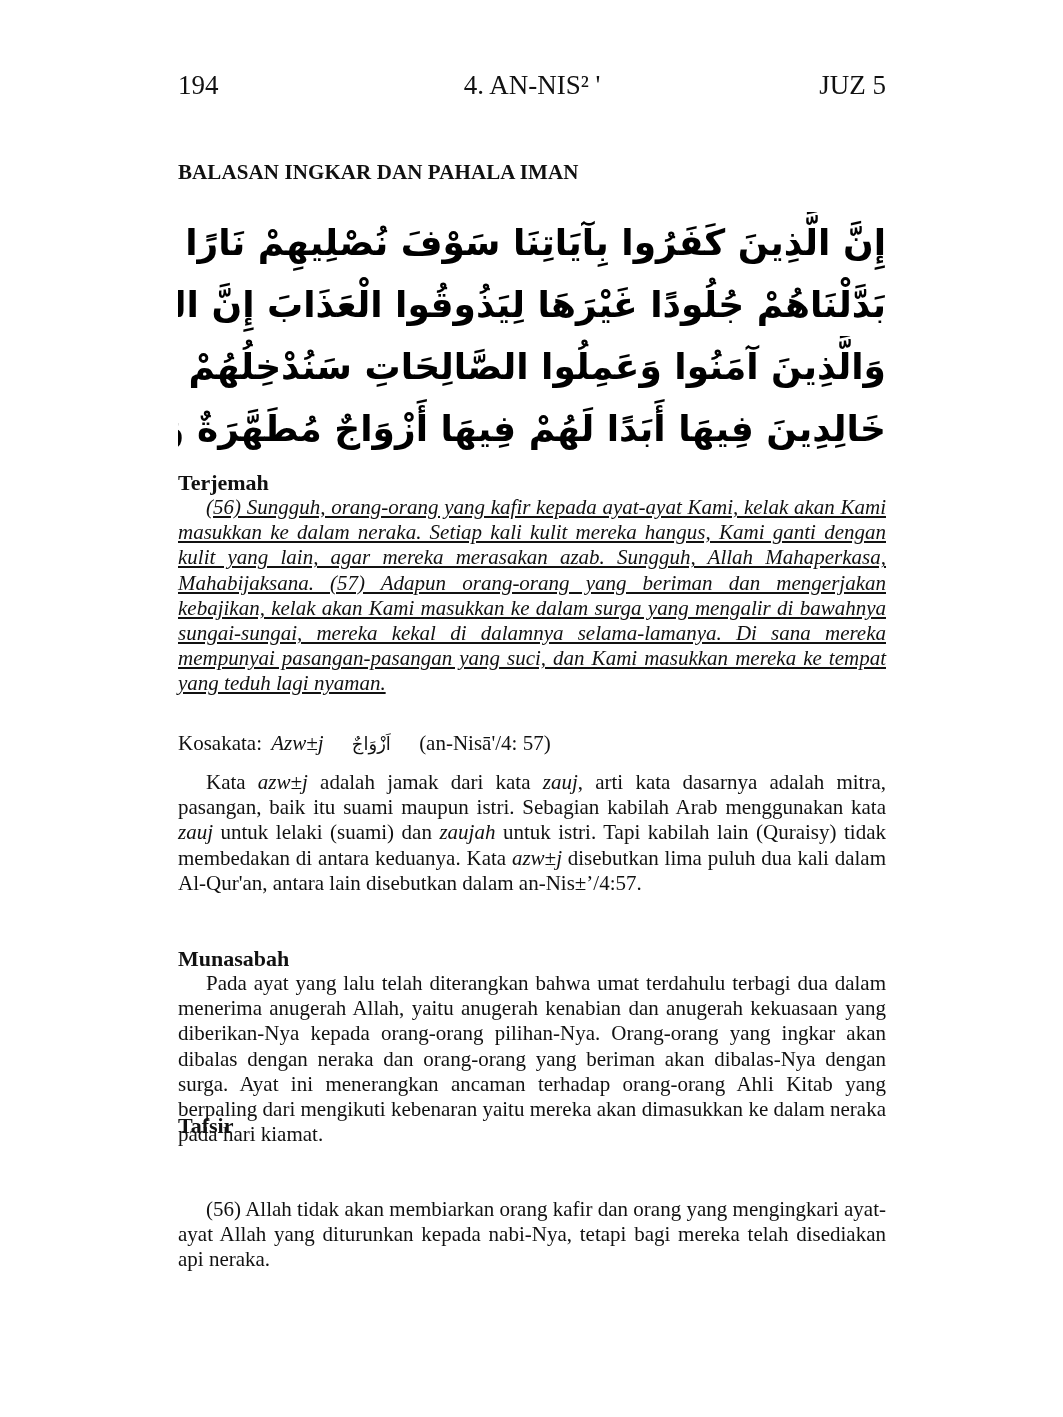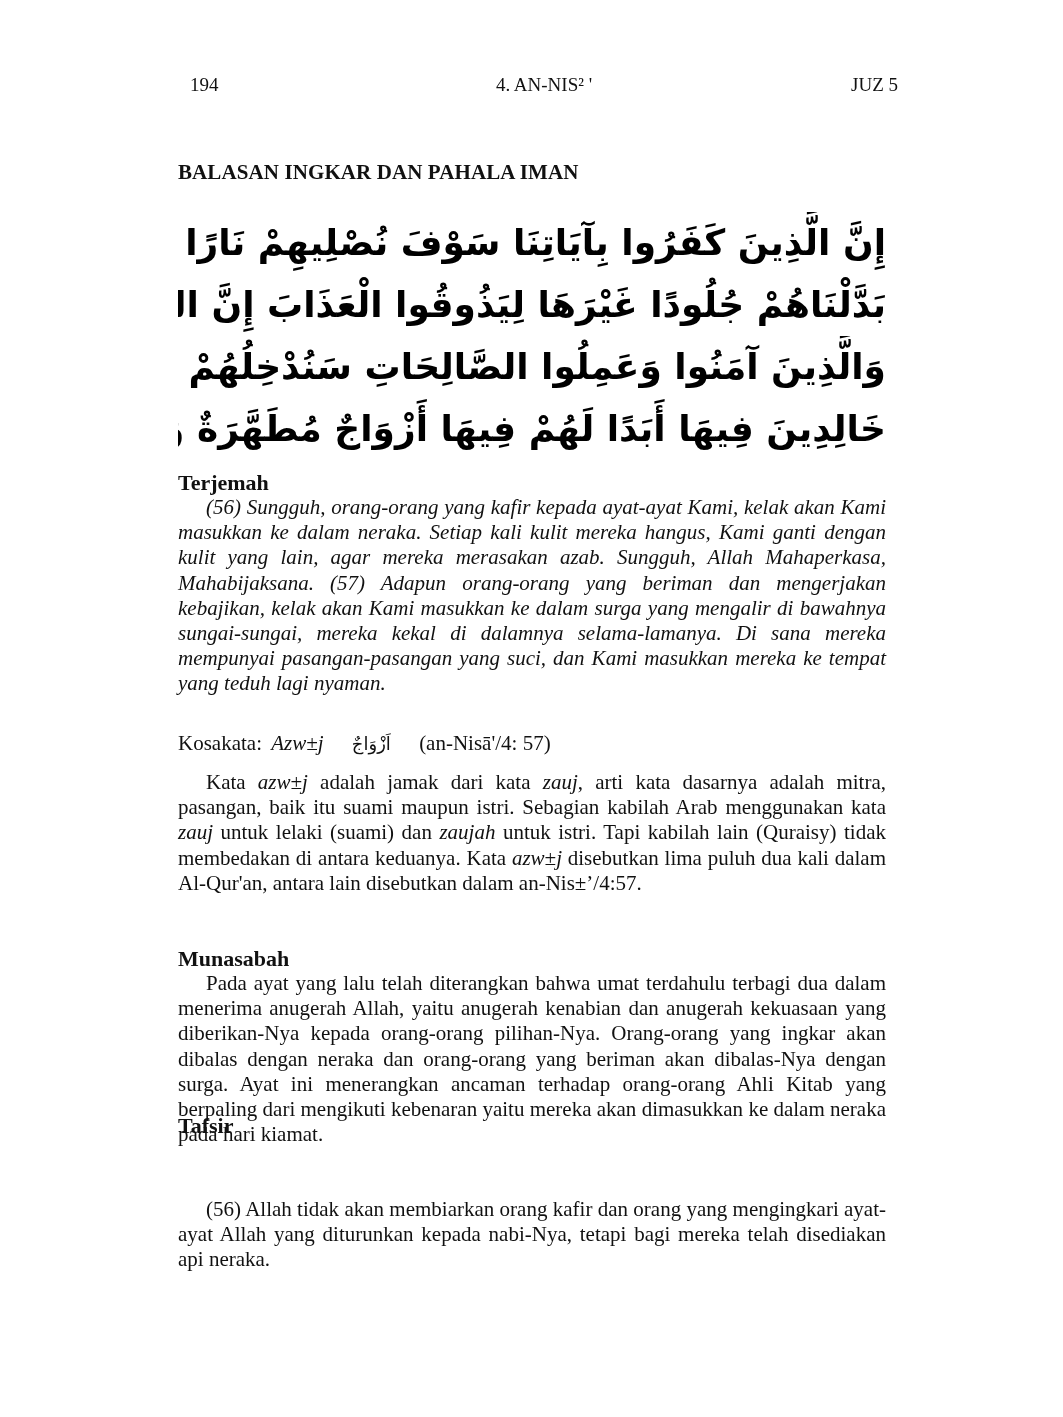--- a/index.html
+++ b/index.html
@@ -17,24 +17,24 @@
     }
     .page {
       position: absolute;
       left: 178px;
       top: 0;
       width: 708px;
     }
     .running-header {
       position: absolute;
       top: 72px;
-      left: 12px;
+      left: 0;
       width: 708px;
       height: 26px;
-      font-size: 19px;
+      font-size: 27px;
       line-height: 26px;
     }
     .running-header .left { position: absolute; left: 0; }
     .running-header .center { position: absolute; left: 0; width: 708px; text-align: center; }
     .running-header .right { position: absolute; right: 0; }
 
     .section-title {
       position: absolute;
       top: 158px;
       left: 0;
@@ -74,21 +74,21 @@
       line-height: 25px;
     }
     .para {
       position: absolute;
       left: 0;
       width: 708px;
       font-size: 21px;
       line-height: 25.2px;
       text-align: justify;
     }
-    .para.italic { font-style: italic; }
+    .para.italic { font-style: italic; text-decoration: underline; }
     .para .indent { display: inline-block; width: 28px; }
     .para em { font-style: italic; }
 
     .kosakata {
       position: absolute;
       left: 0;
       top: 730px;
       font-size: 21px;
       line-height: 26px;
       white-space: nowrap;

